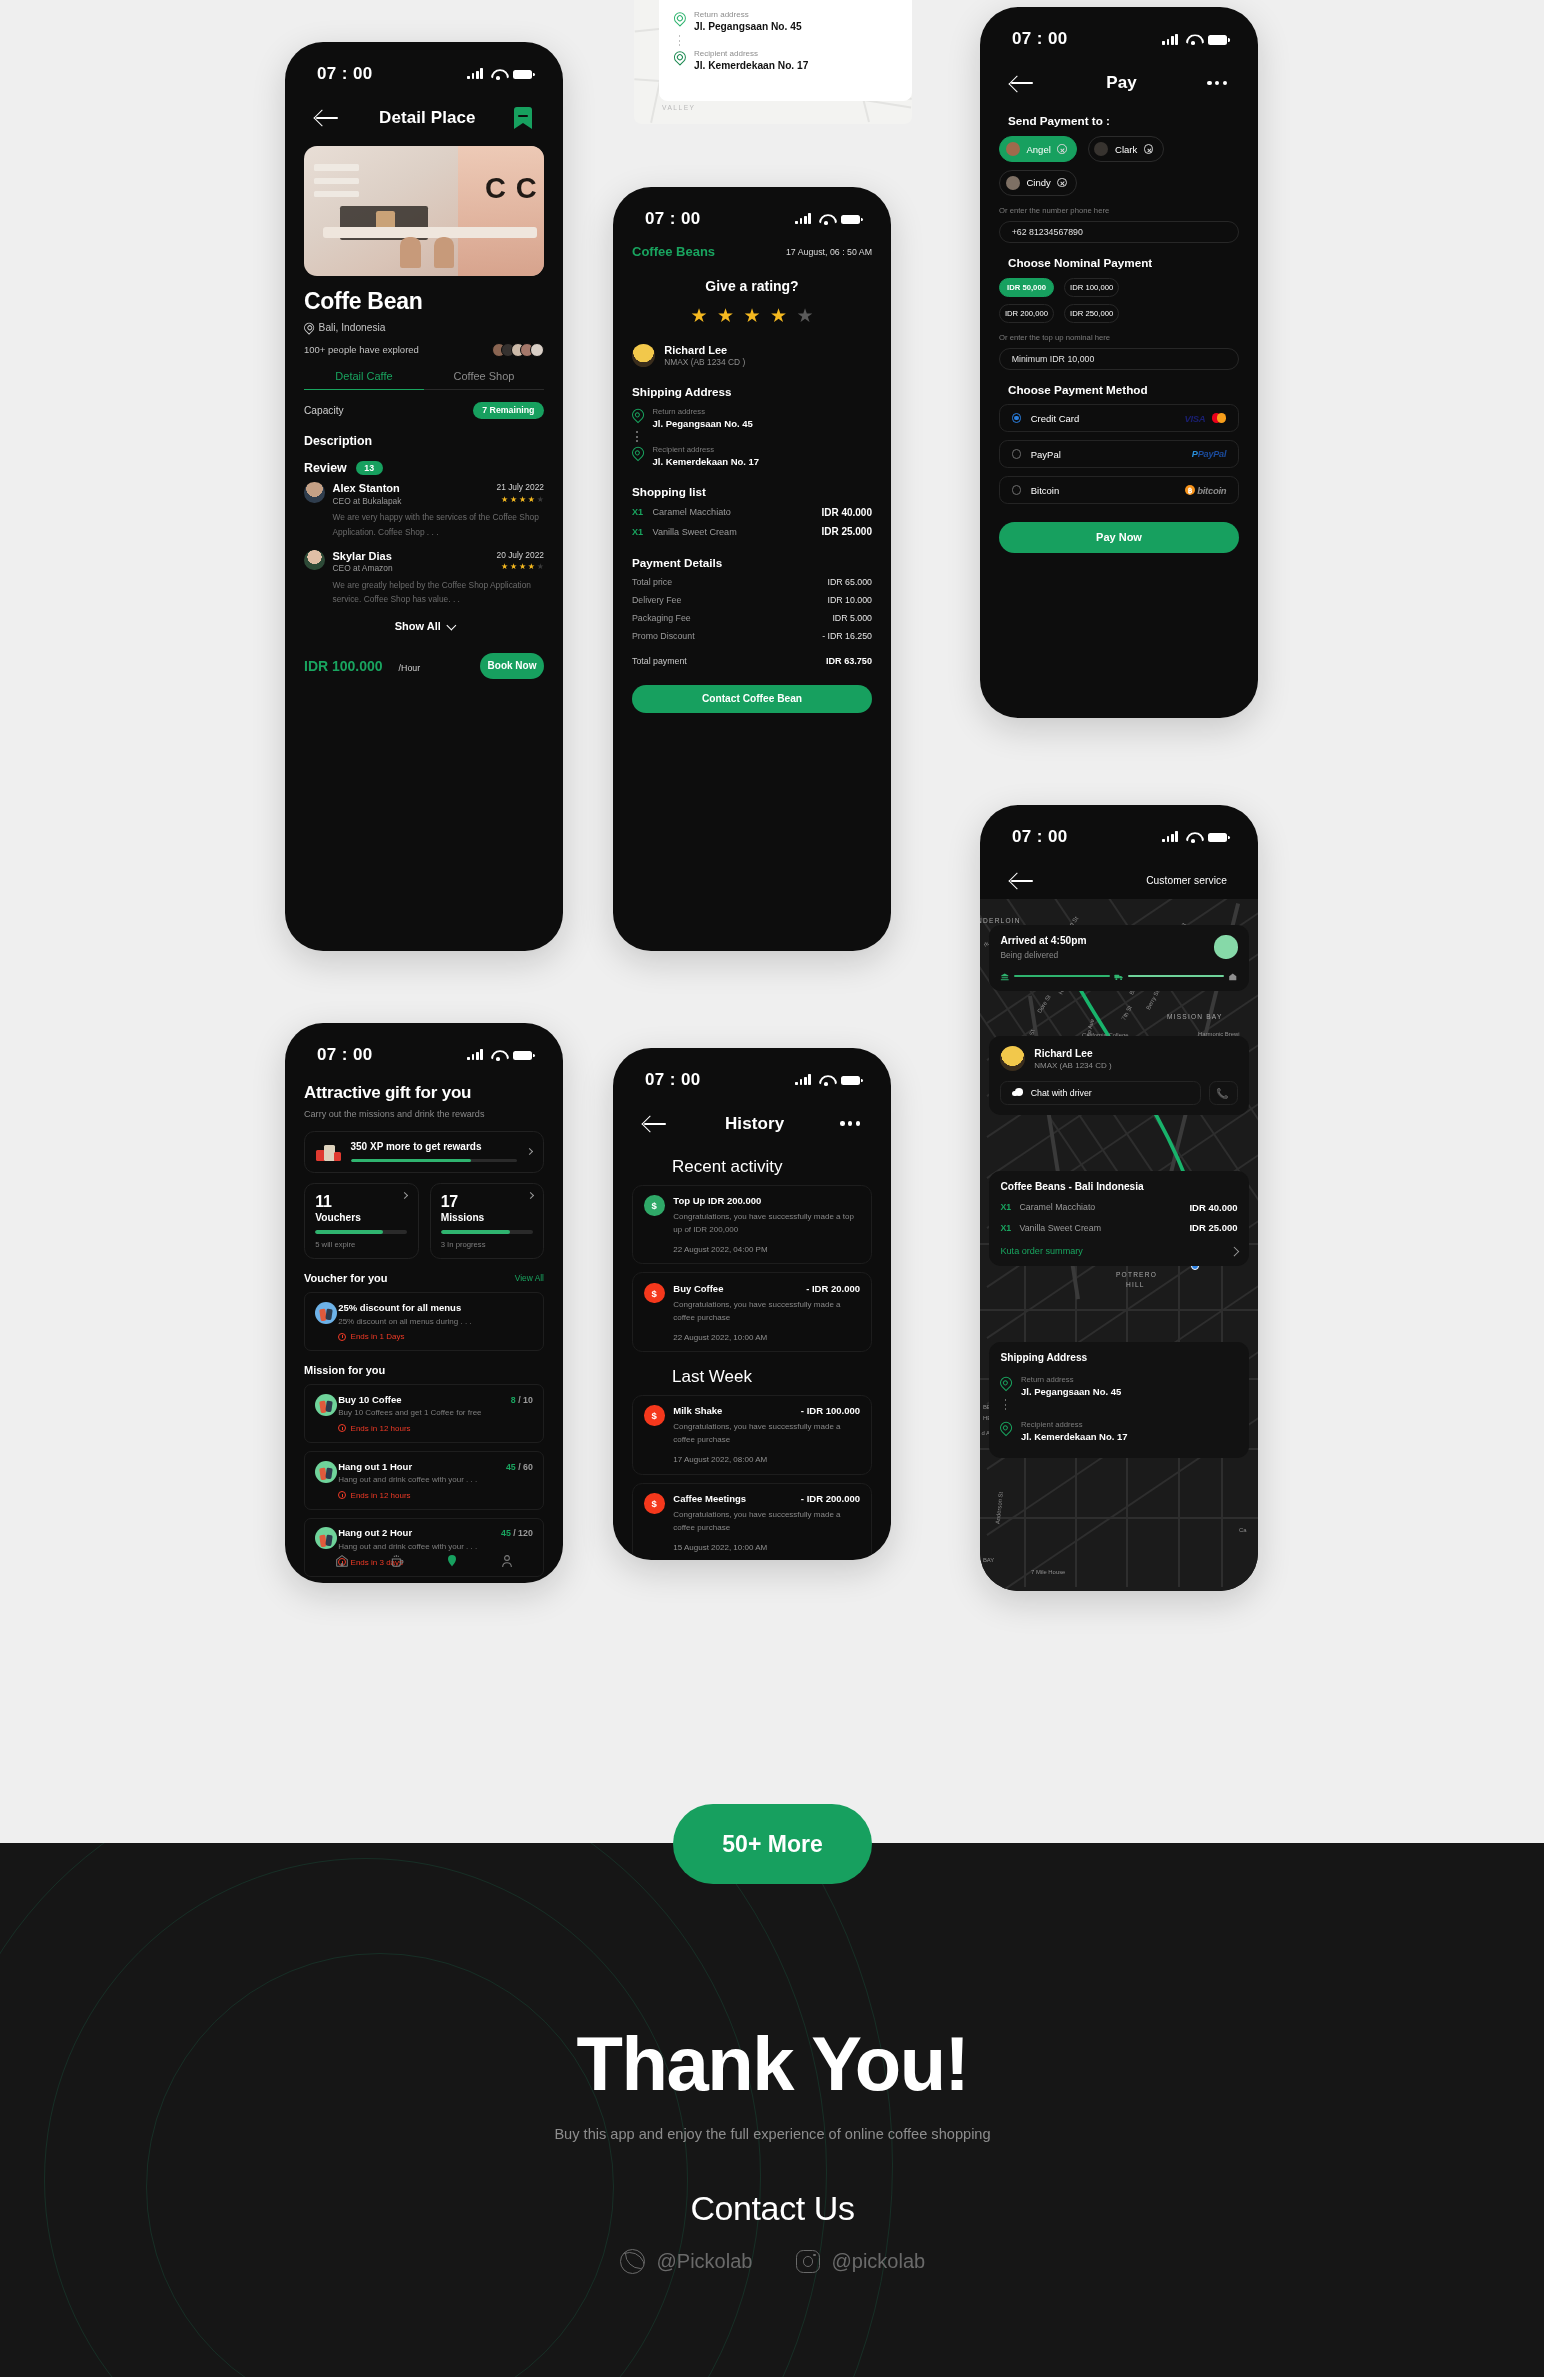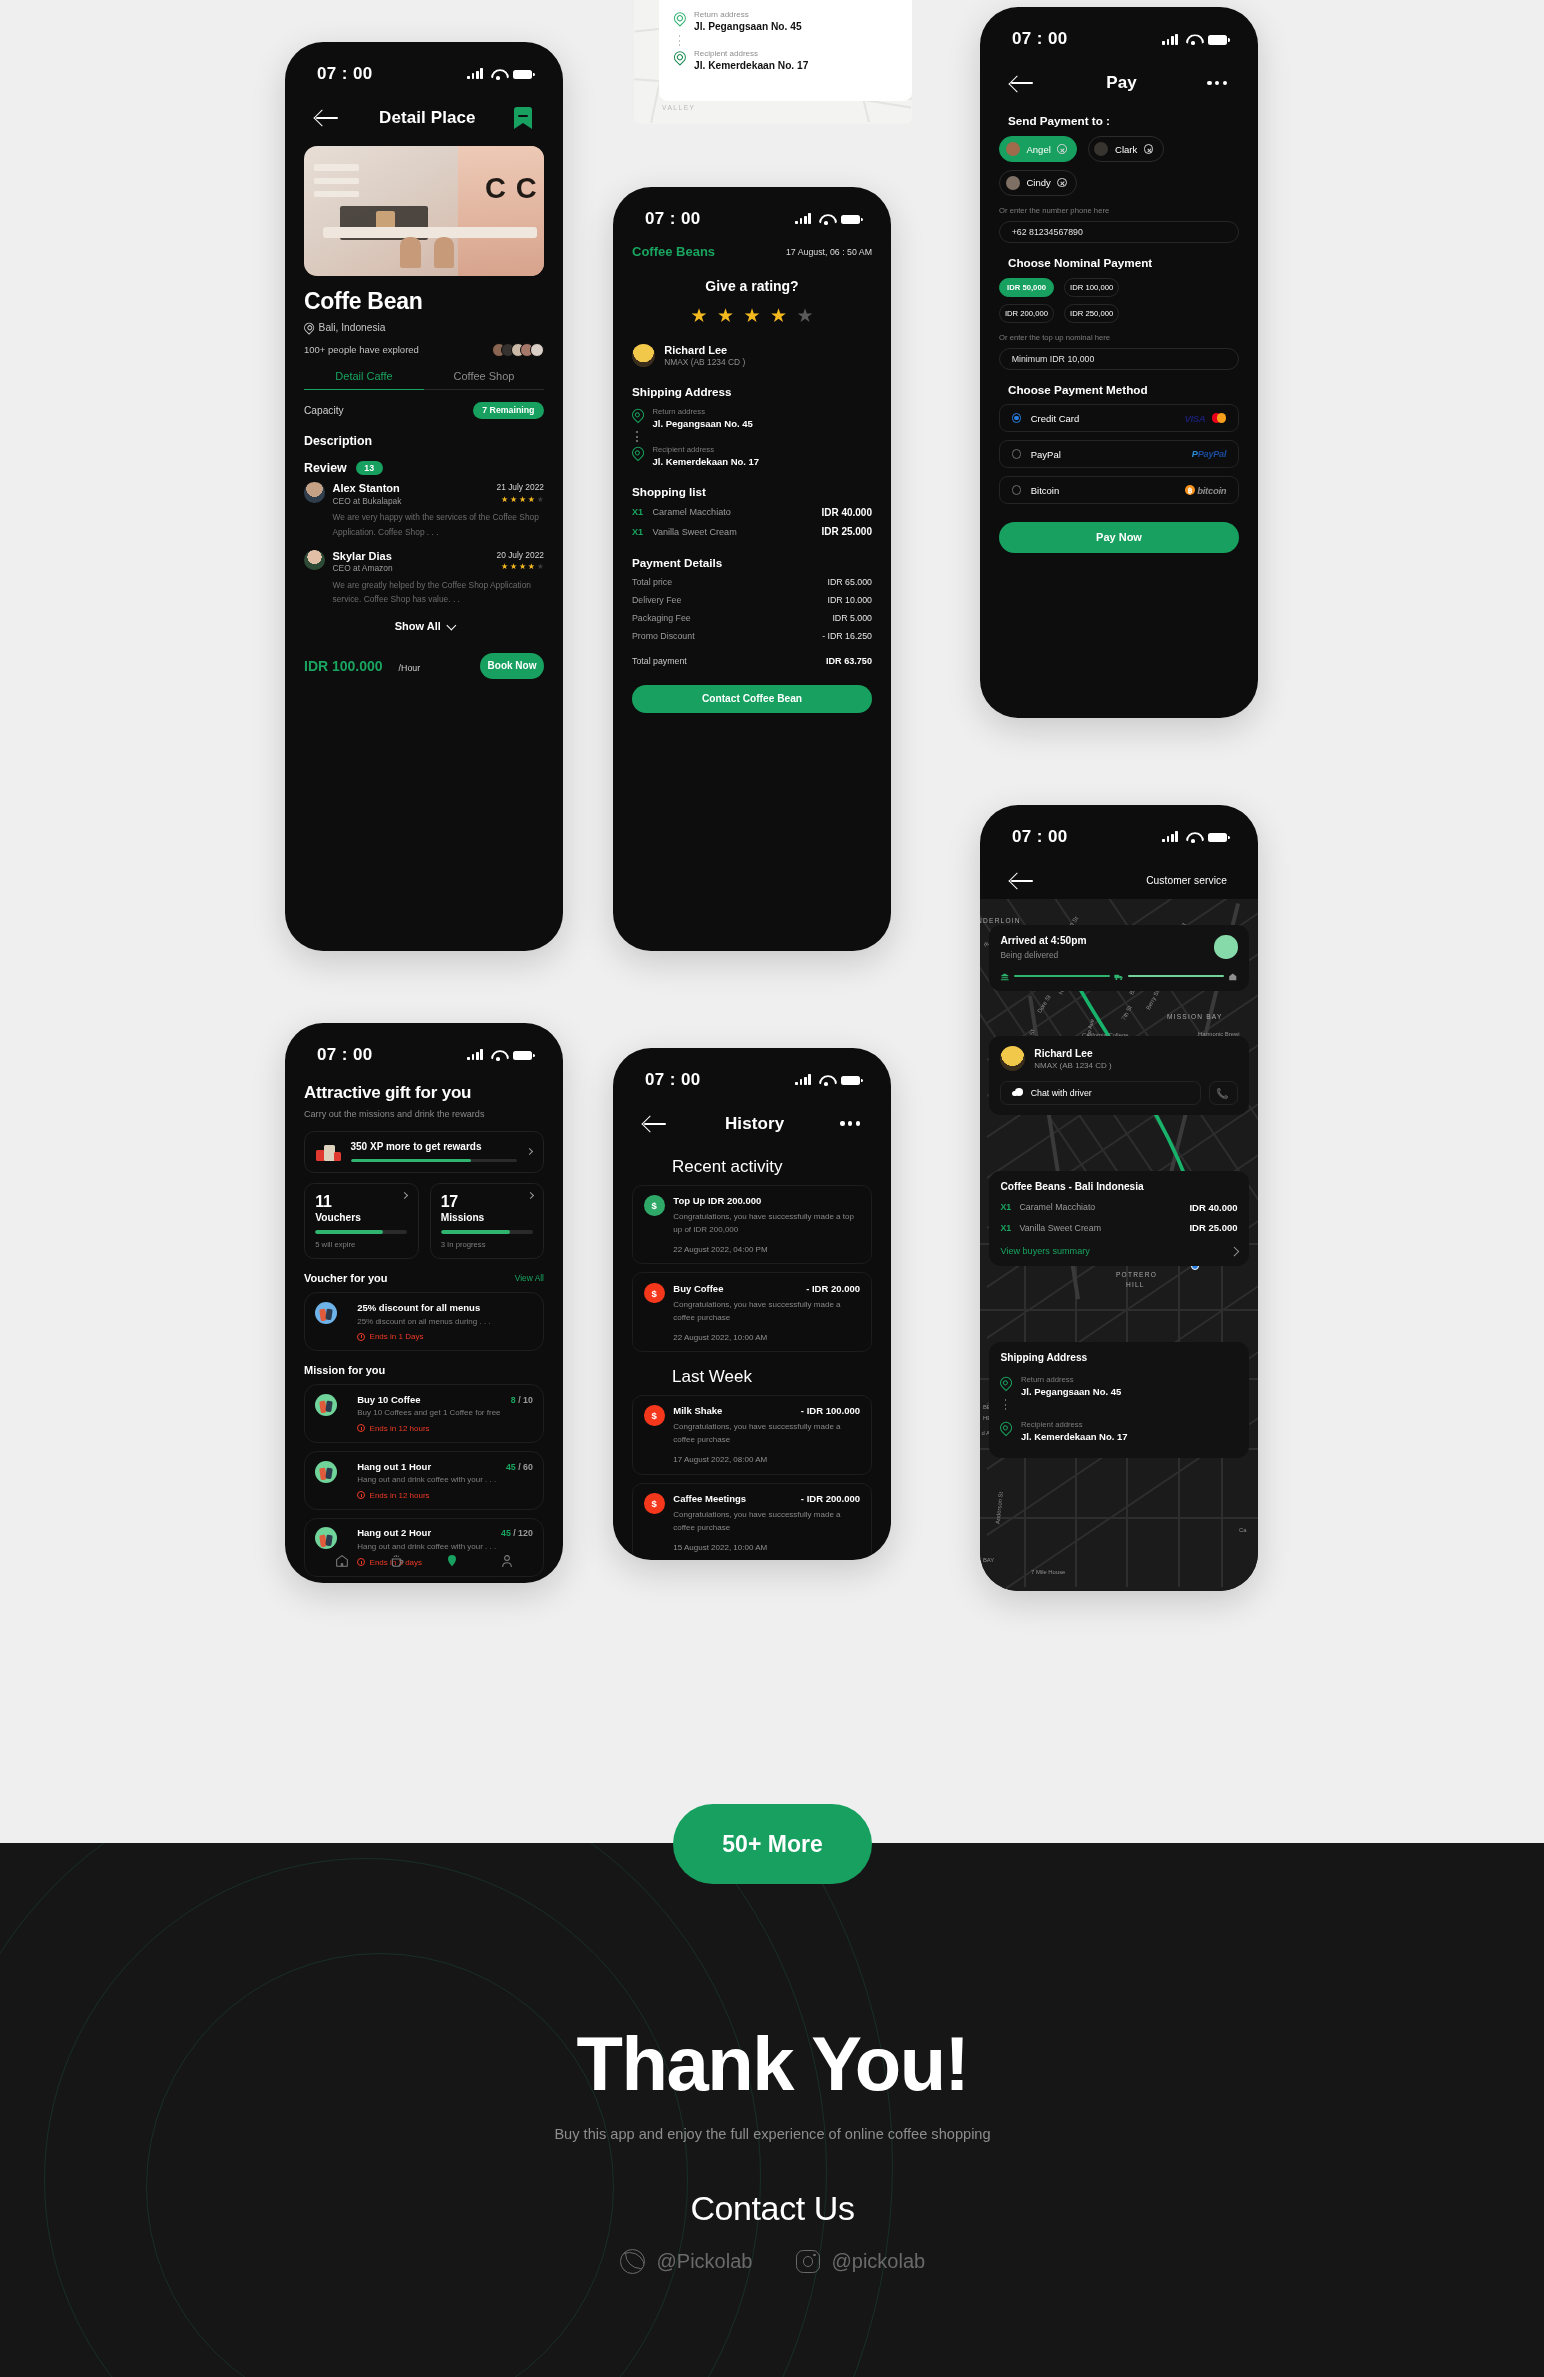--- a/index.html
+++ b/index.html
@@ -211,21 +211,21 @@
   .chev-r { width:5.1px; height:5.1px; border-right:1.3px solid #9a9a9a; border-top:1.3px solid #9a9a9a; transform:rotate(45deg); flex:none; }
   .twocards { display:flex; gap:11px; padding:10.2px 19px 0; }
   .scard { flex:1; border:0.7px solid #212121; border-radius:10.2px; padding:8.8px 10.2px; }
   .scard .top { display:flex; align-items:flex-start; justify-content:space-between; }
   .scard .num { font-size:16px; font-weight:700; letter-spacing:-0.3px; }
   .scard .nm { font-size:10.2px; font-weight:700; margin-top:1.5px; }
   .scard .ft { font-size:7.7px; color:#7e7e7e; margin-top:6.6px; }
   .row-h { display:flex; align-items:center; justify-content:space-between; padding:13px 19px 0; }
   .row-h .t { font-size:11px; font-weight:700; }
   .row-h .a { font-size:8.4px; color:#19a45f; cursor:pointer; }
-  .vcard { margin:8px 19px 0; border:0.7px solid #1e1e1e; border-radius:13px; padding:8.8px 10.2px; display:flex; gap:20px; }
+  .vcard { margin:8px 19px 0; border:0.7px solid #1e1e1e; border-radius:7px; padding:8.8px 10.2px; display:flex; gap:1px; }
   .vcard .ic { width:22px; height:22px; border-radius:50%; flex:none; position:relative; overflow:hidden; }
   .vcard .ic.blue { background:#6db2e8; }
   .vcard .ic.green { background:#6fd39a; }
   .vcard .ic::before { content:""; position:absolute; left:4.4px; bottom:2.9px; width:5.9px; height:11.7px; background:#e05a3c; border-radius:1.5px 1.5px 2.2px 2.2px; transform:rotate(-8deg); }
   .vcard .ic::after { content:""; position:absolute; left:11px; bottom:3.7px; width:5.9px; height:11px; background:#2c3b4d; border-radius:1.5px 1.5px 2.2px 2.2px; transform:rotate(8deg); }
   .vcard .bd { flex:1; }
   .vtop { display:flex; align-items:baseline; justify-content:space-between; }
   .vcard .tt { font-size:9.5px; font-weight:700; }
   .vcard .prog { font-size:8.8px; font-weight:700; color:#9a9a9a; }
   .vcard .prog b { color:#19a45f; }
@@ -1062,21 +1062,21 @@
           <div class="q">X1</div>
           <div class="n">Caramel Macchiato</div>
           <div class="p">IDR 40.000</div>
         </div>
         <div class="ord-line">
           <div class="q">X1</div>
           <div class="n">Vanilla Sweet Cream</div>
           <div class="p">IDR 25.000</div>
         </div>
         <div class="vsum">
-          <span>View buyers summary</span>
+          <span>Kuta order summary</span>
           <span class="arr-r"></span>
         </div>
       </div>
 
       <div class="ov-card" style="top:537px;padding-bottom:16px">
         <div style="font-size:10.2px;font-weight:700">Shipping Address</div>
         <div class="addr-row" style="padding:0;margin-top:11.7px">
           <div class="pin-g"></div>
           <div>
             <div class="addr-lbl">Return address</div>

